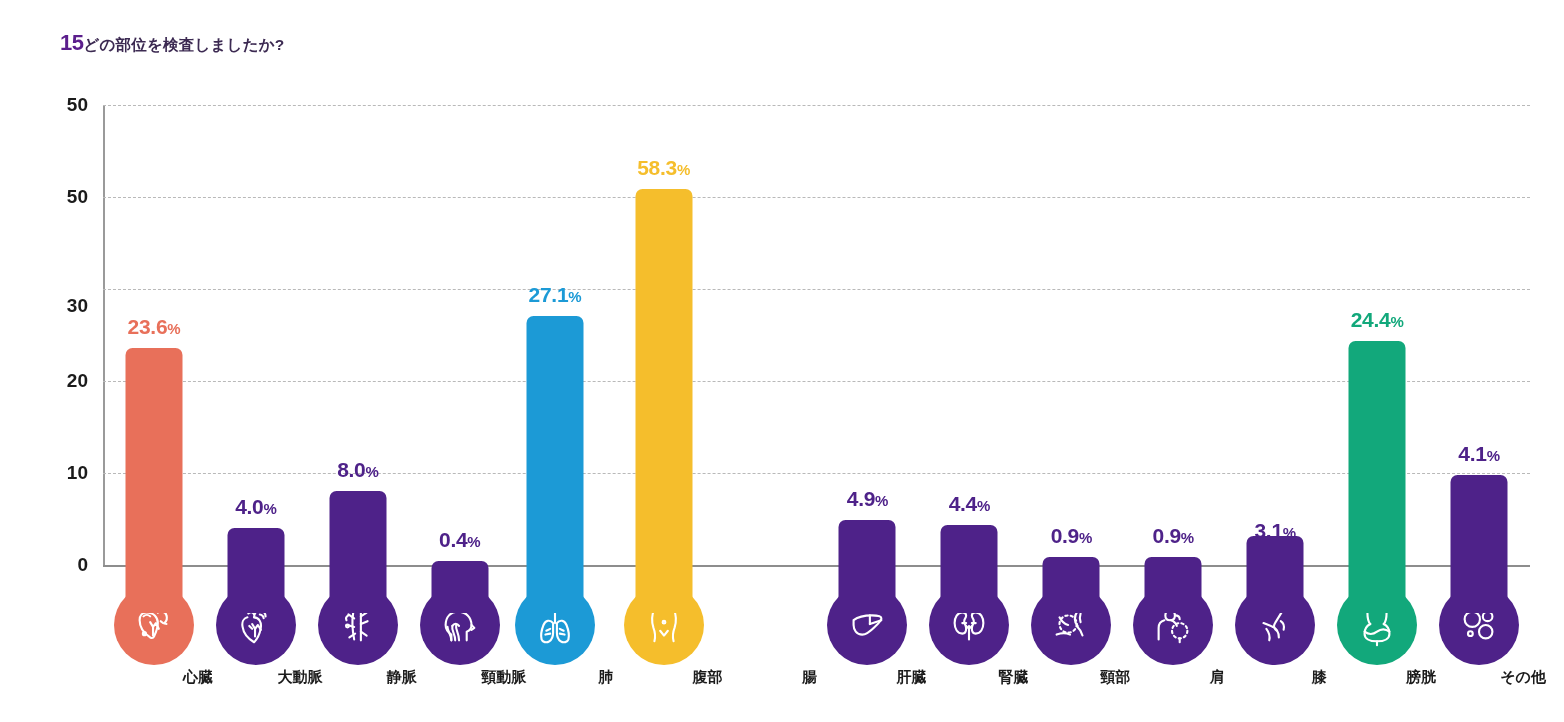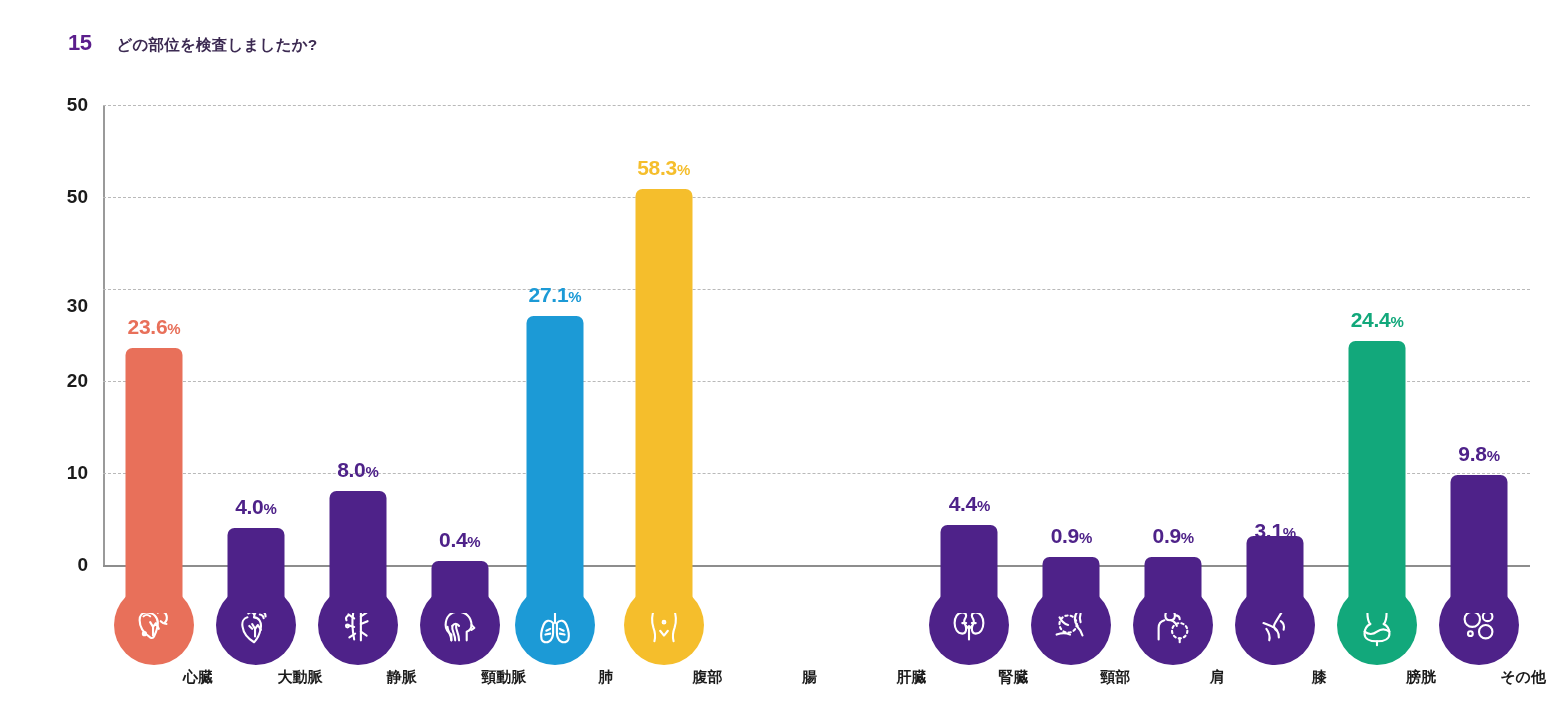--- a/index.html
+++ b/index.html
@@ -18,23 +18,22 @@
     background: #ffffff;
   }
 
   
   #title-row {
     position: absolute;
     left: 60px;
     top: 30px;
     display: flex;
     align-items: baseline;
-    gap: 25px;
+    gap: 0;
     white-space: nowrap;
-    margin-left: 8px;
   }
   #title-number {
     font-size: 22px;
     font-weight: bold;
     color: #5B1E8C;
     letter-spacing: -0.5px;
   }
   #title-text {
     font-size: 15.5px;
     font-weight: bold;
@@ -276,20 +275,33 @@
     <path d="M14 7c-3 7-3 14-1 20 2 5 2 10 1 14"></path>
     <path d="M34 7c3 7 3 14 1 20-2 5-2 10-1 14"></path>
     <path d="M20 30l4 5 4-5"></path>
               <circle cx="24" cy="21" r="1.4"></circle>
             </g>
           </svg>
         </div>
         <div class="bar-rect" style="top: 83.72px; height: 424.28px; background: rgb(245, 190, 44);"></div>
         <div class="bar-value" style="top: 50.72px; color: rgb(245, 190, 44);"><span>58.3</span><span class="pct">%</span></div>
       </div>
+      <div class="bar-slot" style="left: 713.5px; width: 101.929px;">
+        <div class="icon-badge" style="top: 480px; background: rgb(78, 34, 137);">
+          <svg width="46" height="46" viewBox="0 0 48 48">
+            <g style="fill:none;stroke:#ffffff;stroke-width:2.2;stroke-linecap:round;stroke-linejoin:round">
+    <path d="M10 19c4-3 11-5 19-5 6 0 10 1 10 3 0 3-4 6-7 9-4 4-8 8-13 8-6 0-9-5-9-10 0-2 0-4 0-5z"></path>
+    <path d="M27 14v9"></path>
+              <path d="M27 23l12-4"></path>
+            </g>
+          </svg>
+        </div>
+        <div class="bar-rect" style="top: 414.92px; height: 93.08px; background: rgb(78, 34, 137);"></div>
+        <div class="bar-value" style="top: 381.92px; color: rgb(78, 34, 137);"><span>4.9</span><span class="pct">%</span></div>
+      </div>
       <div class="bar-slot" style="left: 815.429px; width: 101.929px;">
         <div class="icon-badge" style="top: 480px; background: rgb(78, 34, 137);">
           <svg width="46" height="46" viewBox="0 0 48 48">
             <g style="fill:none;stroke:#ffffff;stroke-width:2.2;stroke-linecap:round;stroke-linejoin:round">
     <path d="M17 11c-5 0-8 5-8 11s3 11 8 11c3 0 4-2 4-5 0-4-2-5-2-8s2-3 2-6c0-2-1-3-4-3z"></path>
     <path d="M31 11c5 0 8 5 8 11s-3 11-8 11c-3 0-4-2-4-5 0-4 2-5 2-8s-2-3-2-6c0-2 1-3 4-3z"></path>
     <path d="M21 22h-4"></path>
               <path d="M27 22h4"></path>
               <path d="M24 25v14"></path>
     <path d="M21 25c1 1 2 2 3 3"></path>
@@ -367,21 +379,21 @@
           <svg width="46" height="46" viewBox="0 0 48 48">
             <g style="fill:none;stroke:#ffffff;stroke-width:2.2;stroke-linecap:round;stroke-linejoin:round">
     <circle cx="17" cy="18" r="8"></circle>
               <circle cx="33" cy="15" r="5"></circle>
     <circle cx="31" cy="31" r="7"></circle>
               <circle cx="15" cy="33" r="2.5"></circle>
             </g>
           </svg>
         </div>
         <div class="bar-rect" style="top: 369.84px; height: 138.16px; background: rgb(78, 34, 137);"></div>
-        <div class="bar-value" style="top: 336.84px; color: rgb(78, 34, 137);"><span>9.8</span><span class="pct">%</span></div>
+        <div class="bar-value" style="top: 336.84px; color: rgb(78, 34, 137);"><span>4.1</span><span class="pct">%</span></div>
       </div>
     </div>
 
   <div id="x-labels">
       <div class="x-label" style="left: 50.9643px;">心臓</div>
       <div class="x-label" style="left: 152.893px;">大動脈</div>
       <div class="x-label" style="left: 254.821px;">静脈</div>
       <div class="x-label" style="left: 356.75px;">頸動脈</div>
       <div class="x-label" style="left: 458.679px;">肺</div>
       <div class="x-label" style="left: 560.607px;">腹部</div>

